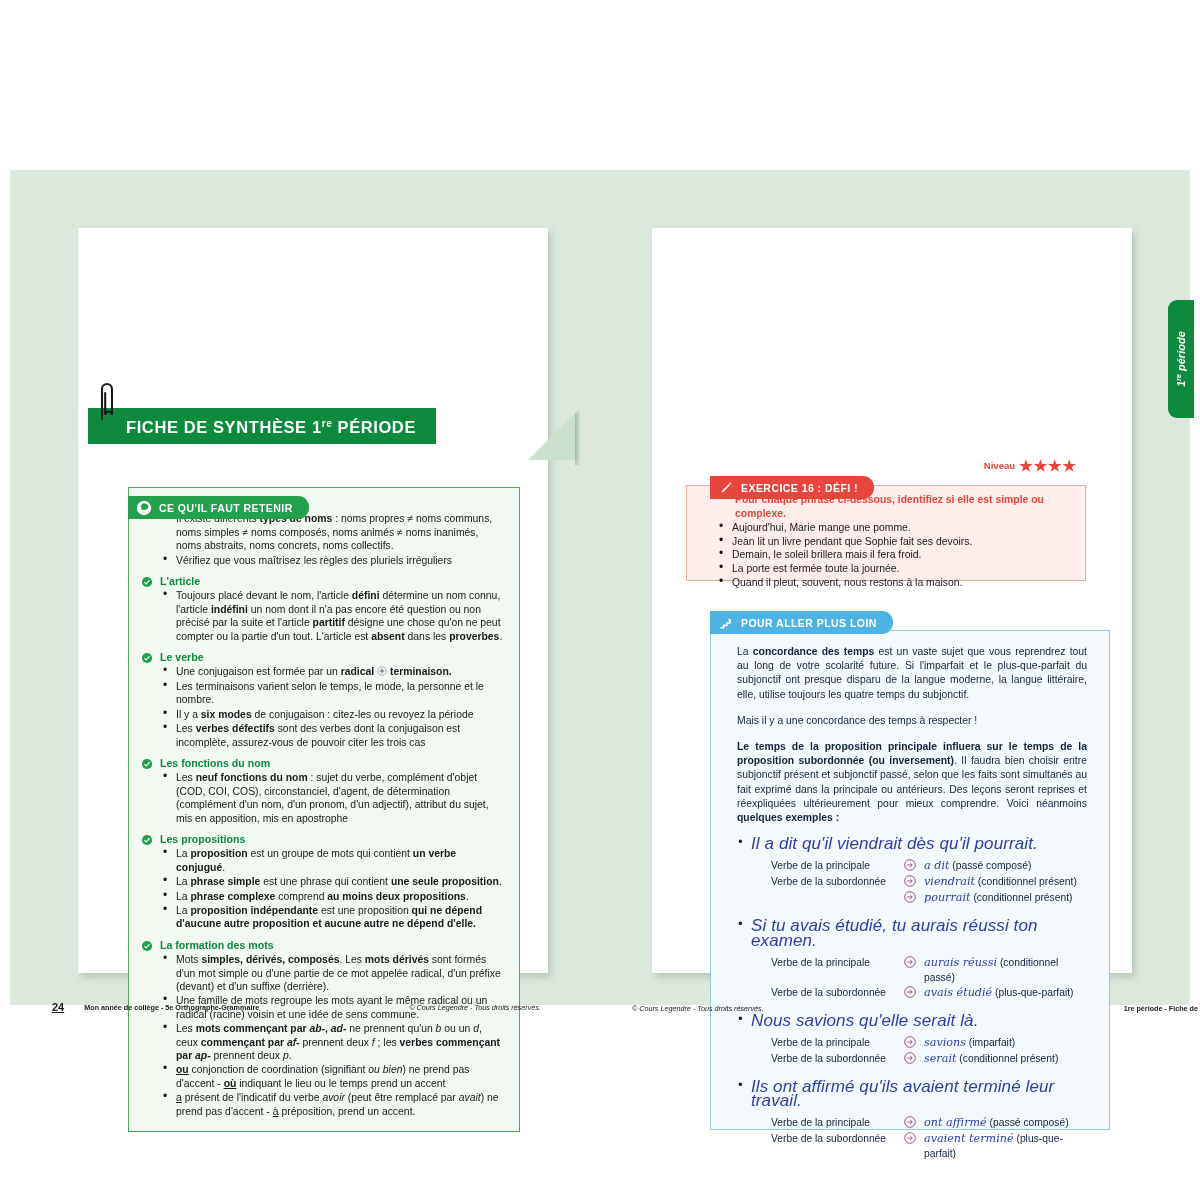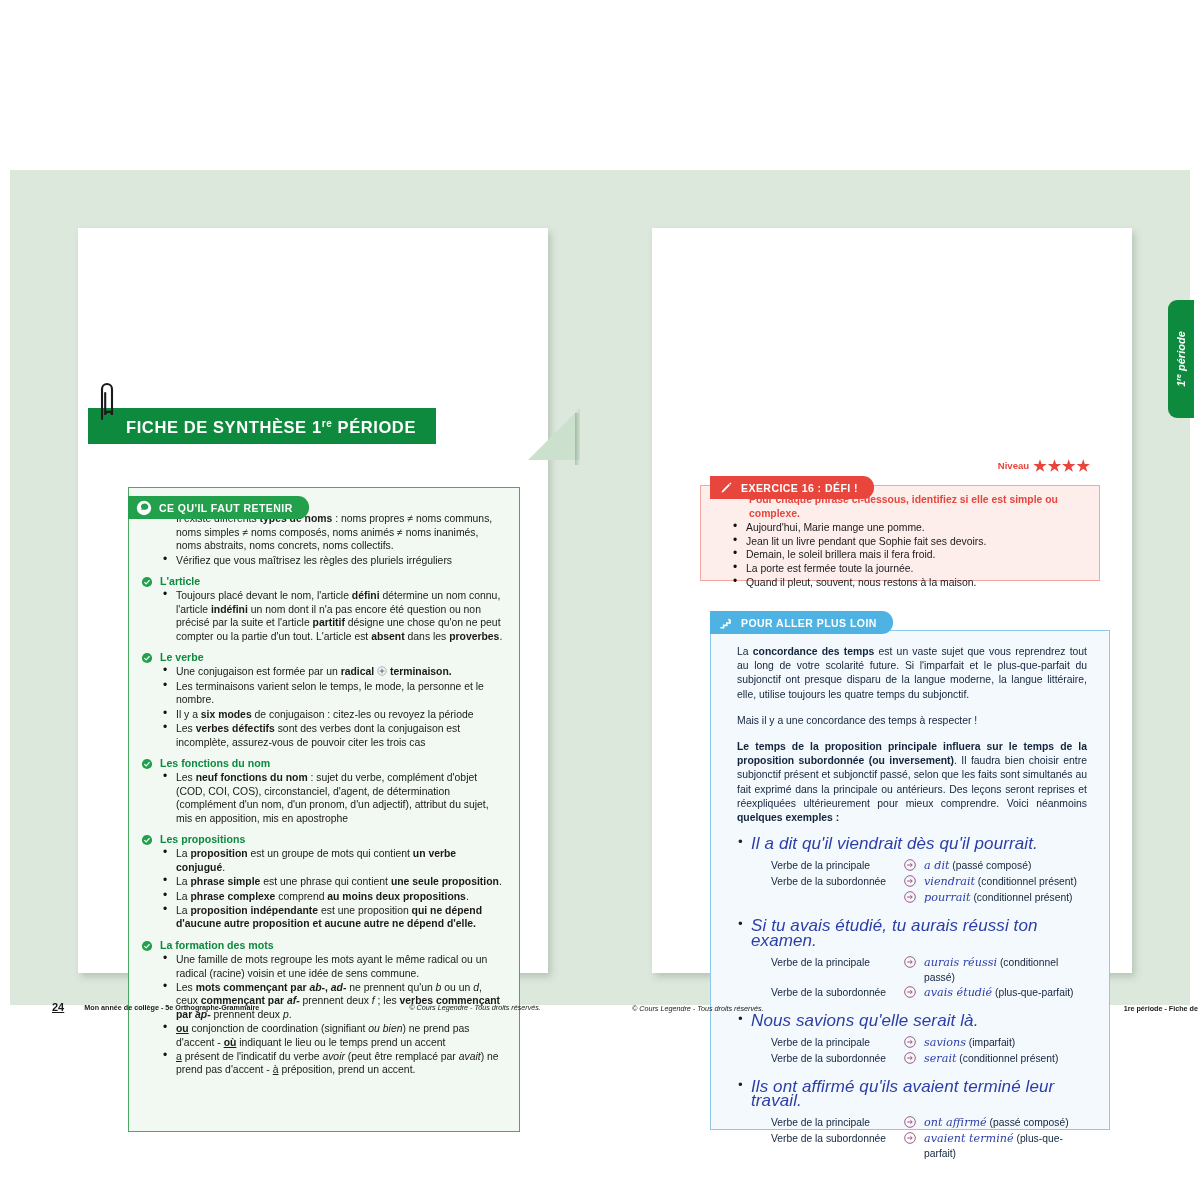--- a/index.html
+++ b/index.html
@@ -59,21 +59,21 @@
   .tab-blue{background:#4eb3e3;}
   .tab .ticon{display:inline-block;width:16px;height:16px;margin-right:7px;flex:0 0 16px;}
 
   
   .panel{position:absolute;box-sizing:border-box;}
   .panel-green{
     left:118px;top:317px;width:392px;height:645px;
     border:1px solid #4aa860;background:#f2f8f2;
   }
   .panel-red{
-    left:690px;top:315px;width:400px;height:96px;
+    left:676px;top:315px;width:400px;height:96px;
     border:1px solid #f0a79f;background:#fdeeec;
   }
   .panel-blue{
     left:700px;top:460px;width:400px;height:500px;
     border:1px solid #8fc9ea;background:#f4f9fd;
   }
 
   
   .retain{padding:10px 14px 0 12px;font-size:10.4px;color:#1a1a1a;line-height:13.4px;}
   .r-group{margin-bottom:8px;}
@@ -258,20 +258,21 @@
         </div>
         <div class="r-group">
           <div class="r-head">
             <span class="r-check"><svg viewBox="0 0 20 20" width="12" height="12">
                 <circle cx="10" cy="10" r="8.5" fill="#22a04b"></circle>
                 <path d="M5.6 10.3l3 2.8 5.6-6" fill="none" stroke="#fff" stroke-width="2"></path>
               </svg></span>
             <span class="r-title">La formation des mots</span>
           </div>
           <ul class="r-items">
+            <li>Mots <b>simples, dérivés, composés</b>. Les <b>mots dérivés</b> sont formés d'un mot simple ou d'une partie de ce mot appelée radical, d'un préfixe (devant) et d'un suffixe (derrière).</li>
             <li>Une famille de mots regroupe les mots ayant le même radical ou un radical (racine) voisin et une idée de sens commune.</li>
             <li>Les <b>mots commençant par <i>ab-</i>, <i>ad-</i></b> ne prennent qu'un <i>b</i> ou un <i>d</i>, ceux <b>commençant par <i>af-</i></b> prennent deux <i>f</i> ; les <b>verbes commençant par <i>ap-</i></b> prennent deux <i>p</i>.</li>
             <li><b><u>ou</u></b> conjonction de coordination (signifiant <i>ou bien</i>) ne prend pas d'accent - <b><u>où</u></b> indiquant le lieu ou le temps prend un accent</li>
             <li><u>a</u> présent de l'indicatif du verbe <i>avoir</i> (peut être remplacé par <i>avait</i>) ne prend pas d'accent - <u>à</u> préposition, prend un accent.</li>
           </ul>
         </div>
       </div>
   </div>
 
   <div class="footer" style="left:42px;">

